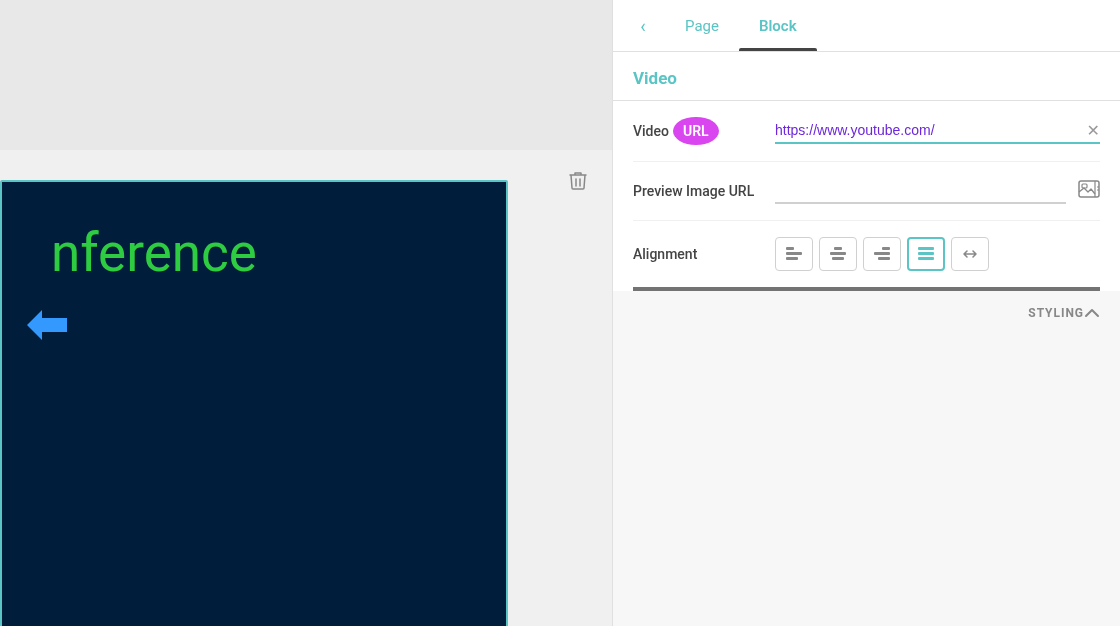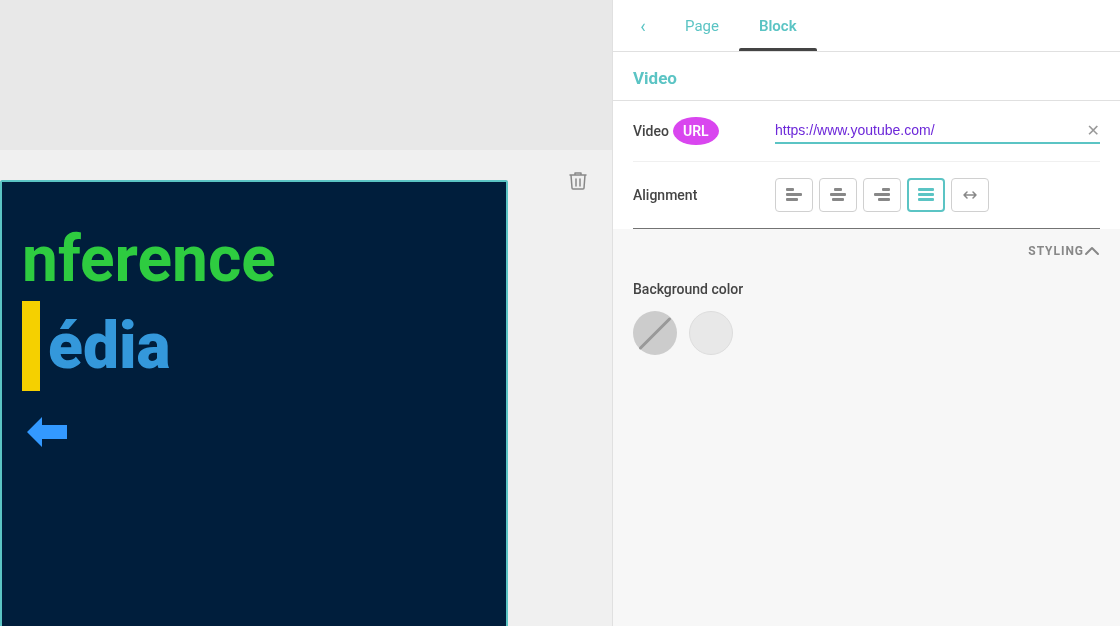--- a/index.html
+++ b/index.html
@@ -61,23 +61,24 @@
       width: 100%;
       height: 100%;
       display: flex;
       align-items: flex-start;
       justify-content: flex-start;
       padding: 20px;
     }
 
     .conference-word {
       color: #2ecc40;
-      font-size: 64px;
-      font-weight: 700;
+      font-size: 53px;
+      font-weight: 400;
       display: block;
+      margin-left: 29px;
     }
 
     .media-word {
       color: #3498db;
       font-size: 64px;
       font-weight: 900;
       display: block;
     }
 
     
@@ -233,21 +234,21 @@
       font-size: 14px;
       font-weight: 600;
       color: #fff;
     }
 
     
     .alignment-row {
       display: flex;
       align-items: center;
       padding: 16px 0;
-      border-bottom: 1px solid #737373;
+      border-bottom: 4px solid #737373;
       gap: 12px;
     }
 
     .alignment-label {
       font-size: 14px;
       color: #444;
       min-width: 130px;
       font-weight: 500;
     }
 
@@ -373,24 +374,20 @@
     <div class="delete-btn">
 
       <svg width="18" height="20" viewBox="0 0 18 20" fill="none" xmlns="http://www.w3.org/2000/svg">
         <path d="M1 5h16M6 5V3h6v2M7 9v7M11 9v7M2 5l1 13a1 1 0 001 1h10a1 1 0 001-1L16 5H2z" stroke="#888" stroke-width="1.5" stroke-linecap="round" stroke-linejoin="round"></path>
       </svg>
     </div>
     <div class="video-preview-container">
       <div class="video-preview-image">
         <div style="padding-top: 20px;">
           <span class="conference-word">nference</span>
-          <div style="display: flex; align-items: center; margin-top: 4px;">
-            <div class="yellow-bar" style="width:18px; height:90px; background:#f5d000; margin-right:8px; flex-shrink:0;"></div>
-            <span class="media-word">édia</span>
-          </div>
           <div style="margin-top: 16px;">
             
             <svg width="50" height="50" viewBox="0 0 50 50" fill="none">
               <polygon points="5,25 20,10 20,18 45,18 45,32 20,32 20,40" fill="#3399ff"></polygon>
             </svg>
           </div>
         </div>
       </div>
     </div>
   </div>
@@ -420,20 +417,36 @@
       <div class="video-label-group">
         <span class="video-text">Video</span>
         <span class="url-highlight">URL</span>
       </div>
       <div class="field-input-wrapper">
         <input class="field-input" type="text" value="https://www.youtube.com/" style="">
         <span class="clear-btn">✕</span>
       </div>
     </div>
 
+    <div class="field-row">
+      <div class="field-label">Preview Image URL</div>
+      <div class="field-input-wrapper">
+        <input class="field-input-empty" type="text" value="" style="">
+      </div>
+      <div class="image-icon">
+        <svg width="22" height="18" viewBox="0 0 22 18" fill="none" xmlns="http://www.w3.org/2000/svg">
+          <rect x="1" y="1" width="20" height="16" rx="2" stroke="#888" stroke-width="1.5"></rect>
+          <rect x="4" y="4" width="5" height="4" rx="1" stroke="#888" stroke-width="1.2"></rect>
+          <path d="M1 12l5-4 4 4 3-3 4 5" stroke="#888" stroke-width="1.3" stroke-linejoin="round"></path>
+          <line x1="17" y1="1" x2="17" y2="17" stroke="#888" stroke-width="1.2"></line>
+          <line x1="19" y1="7" x2="21" y2="7" stroke="#888" stroke-width="1.2"></line>
+          <line x1="19" y1="10" x2="21" y2="10" stroke="#888" stroke-width="1.2"></line>
+        </svg>
+      </div>
+    </div>
 
     <div class="alignment-row">
       <div class="alignment-label">Alignment</div>
       <div class="alignment-options">
 
         <div class="align-btn" title="Align left">
           <svg width="18" height="16" viewBox="0 0 18 16" fill="none">
             <rect x="1" y="1" width="8" height="3" rx="1" fill="#888"></rect>
             <rect x="1" y="6" width="16" height="3" rx="1" fill="#888"></rect>
             <rect x="1" y="11" width="12" height="3" rx="1" fill="#888"></rect>
@@ -477,22 +490,15 @@
 
   <div class="styling-section">
     <div class="styling-header">
       <span class="styling-title">STYLING</span>
       <span class="chevron-icon">
         <svg width="16" height="10" viewBox="0 0 16 10" fill="none">
           <path d="M2 8L8 2L14 8" stroke="#888" stroke-width="2" stroke-linecap="round" stroke-linejoin="round"></path>
         </svg>
       </span>
     </div>
-    <div class="styling-content">
-      <div class="bg-color-label">Background color</div>
-      <div class="color-swatches">
-        <div class="swatch swatch-none" title="None"></div>
-        <div class="swatch swatch-white" title="White"></div>
-      </div>
-    </div>
   </div>
 
 </div>
 
 </body></html>

